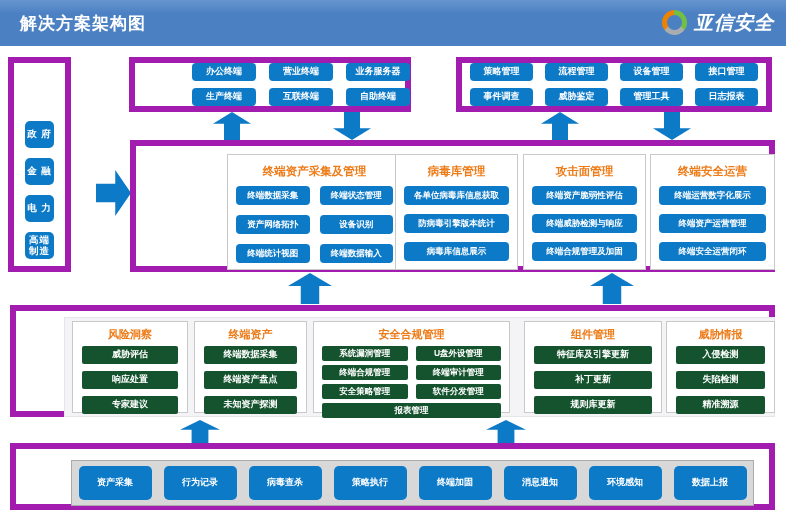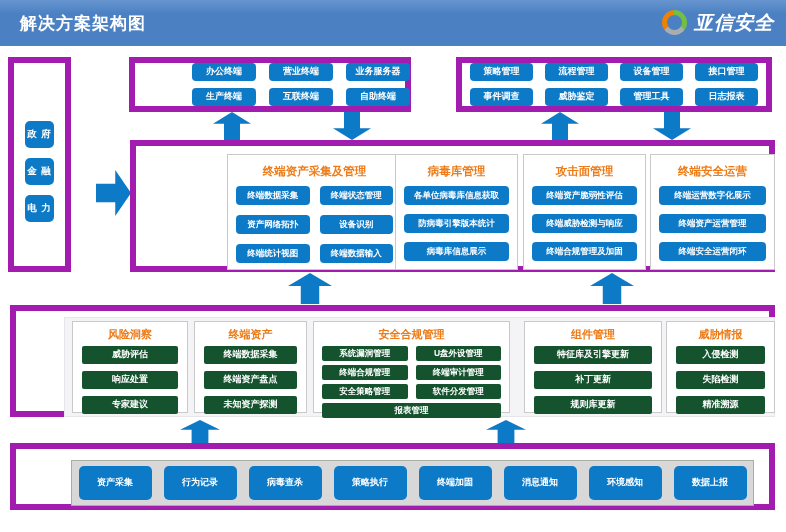--- a/index.html
+++ b/index.html
@@ -74,20 +74,21 @@
     <div class="brand">
       <div class="logo-ring"></div>
       <div class="brand-name">亚信安全</div>
     </div>
   </div>
 
   <div class="abs panel left-box">
     <div class="btn">政 府</div>
     <div class="btn">金 融</div>
     <div class="btn">电 力</div>
+    <div class="btn">高端制造</div>
   </div>
   <div class="abs arrow arr-right" style="left:96px;top:170px;width:35px;height:46px;"></div>
 
   <div class="abs panel term-box">
     <div class="btn btn-9">办公终端</div>
     <div class="btn btn-9">营业终端</div>
     <div class="btn btn-9">业务服务器</div>
     <div class="btn btn-9">生产终端</div>
     <div class="btn btn-9">互联终端</div>
     <div class="btn btn-9">自助终端</div>

